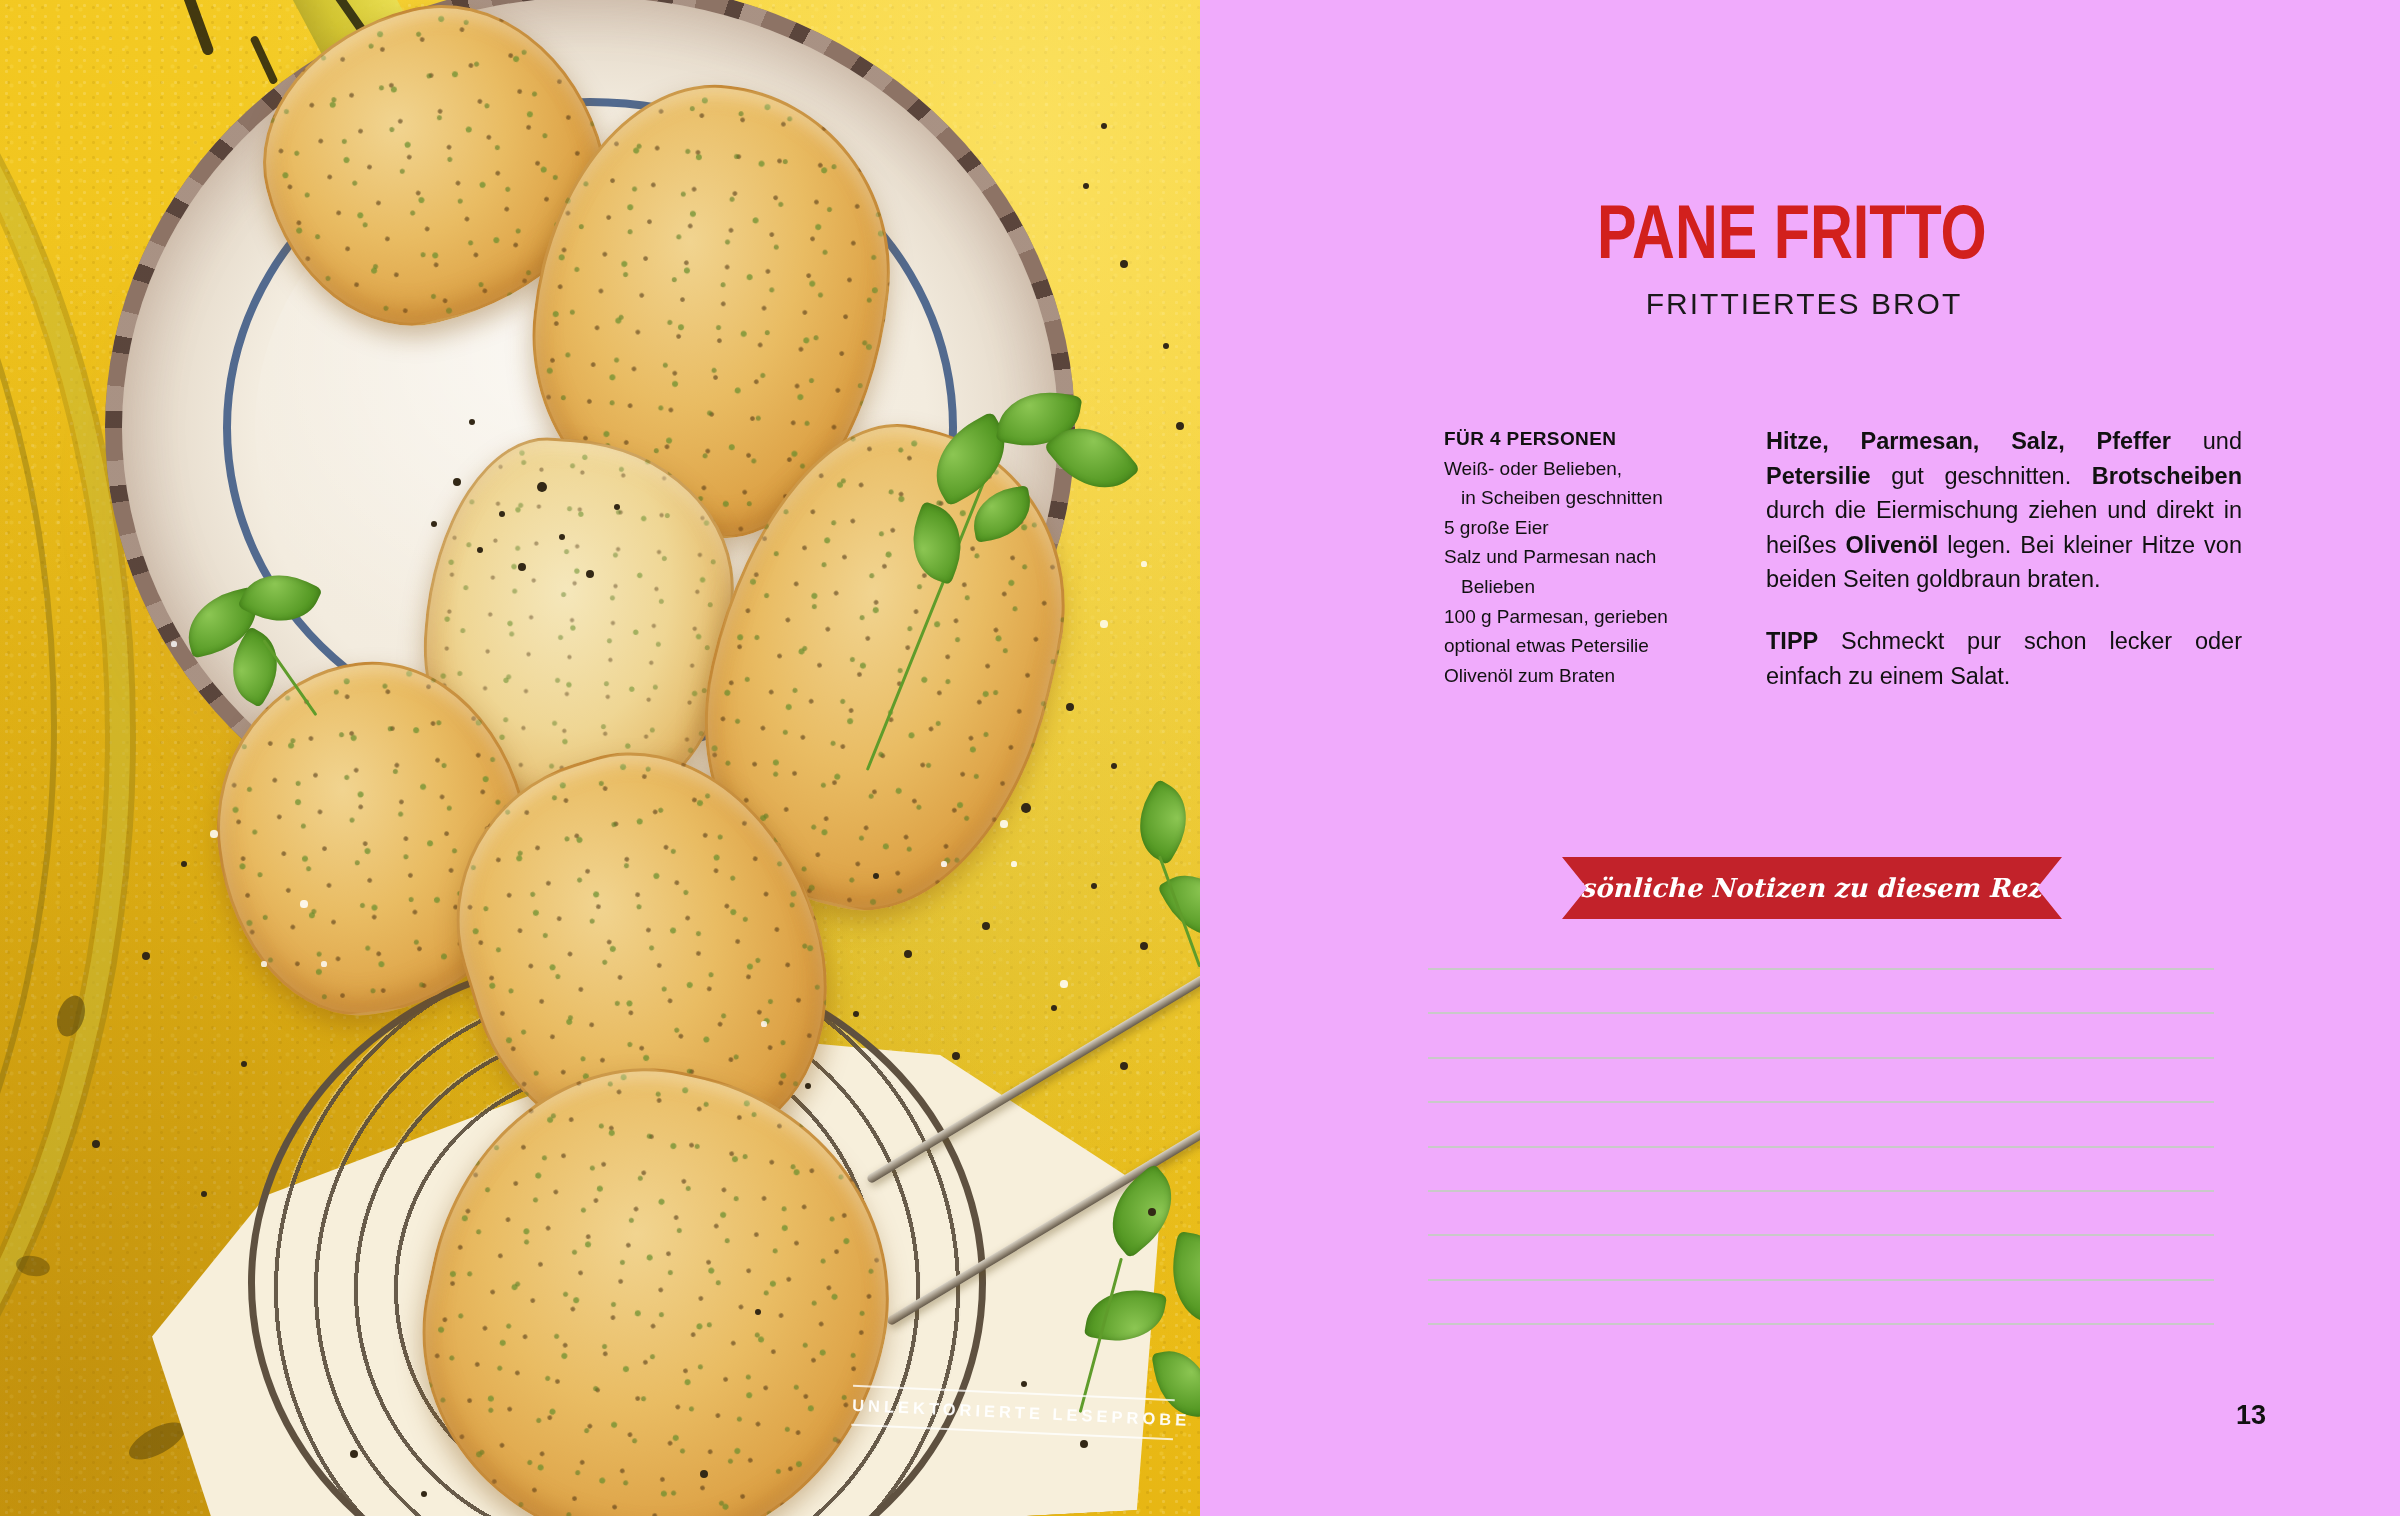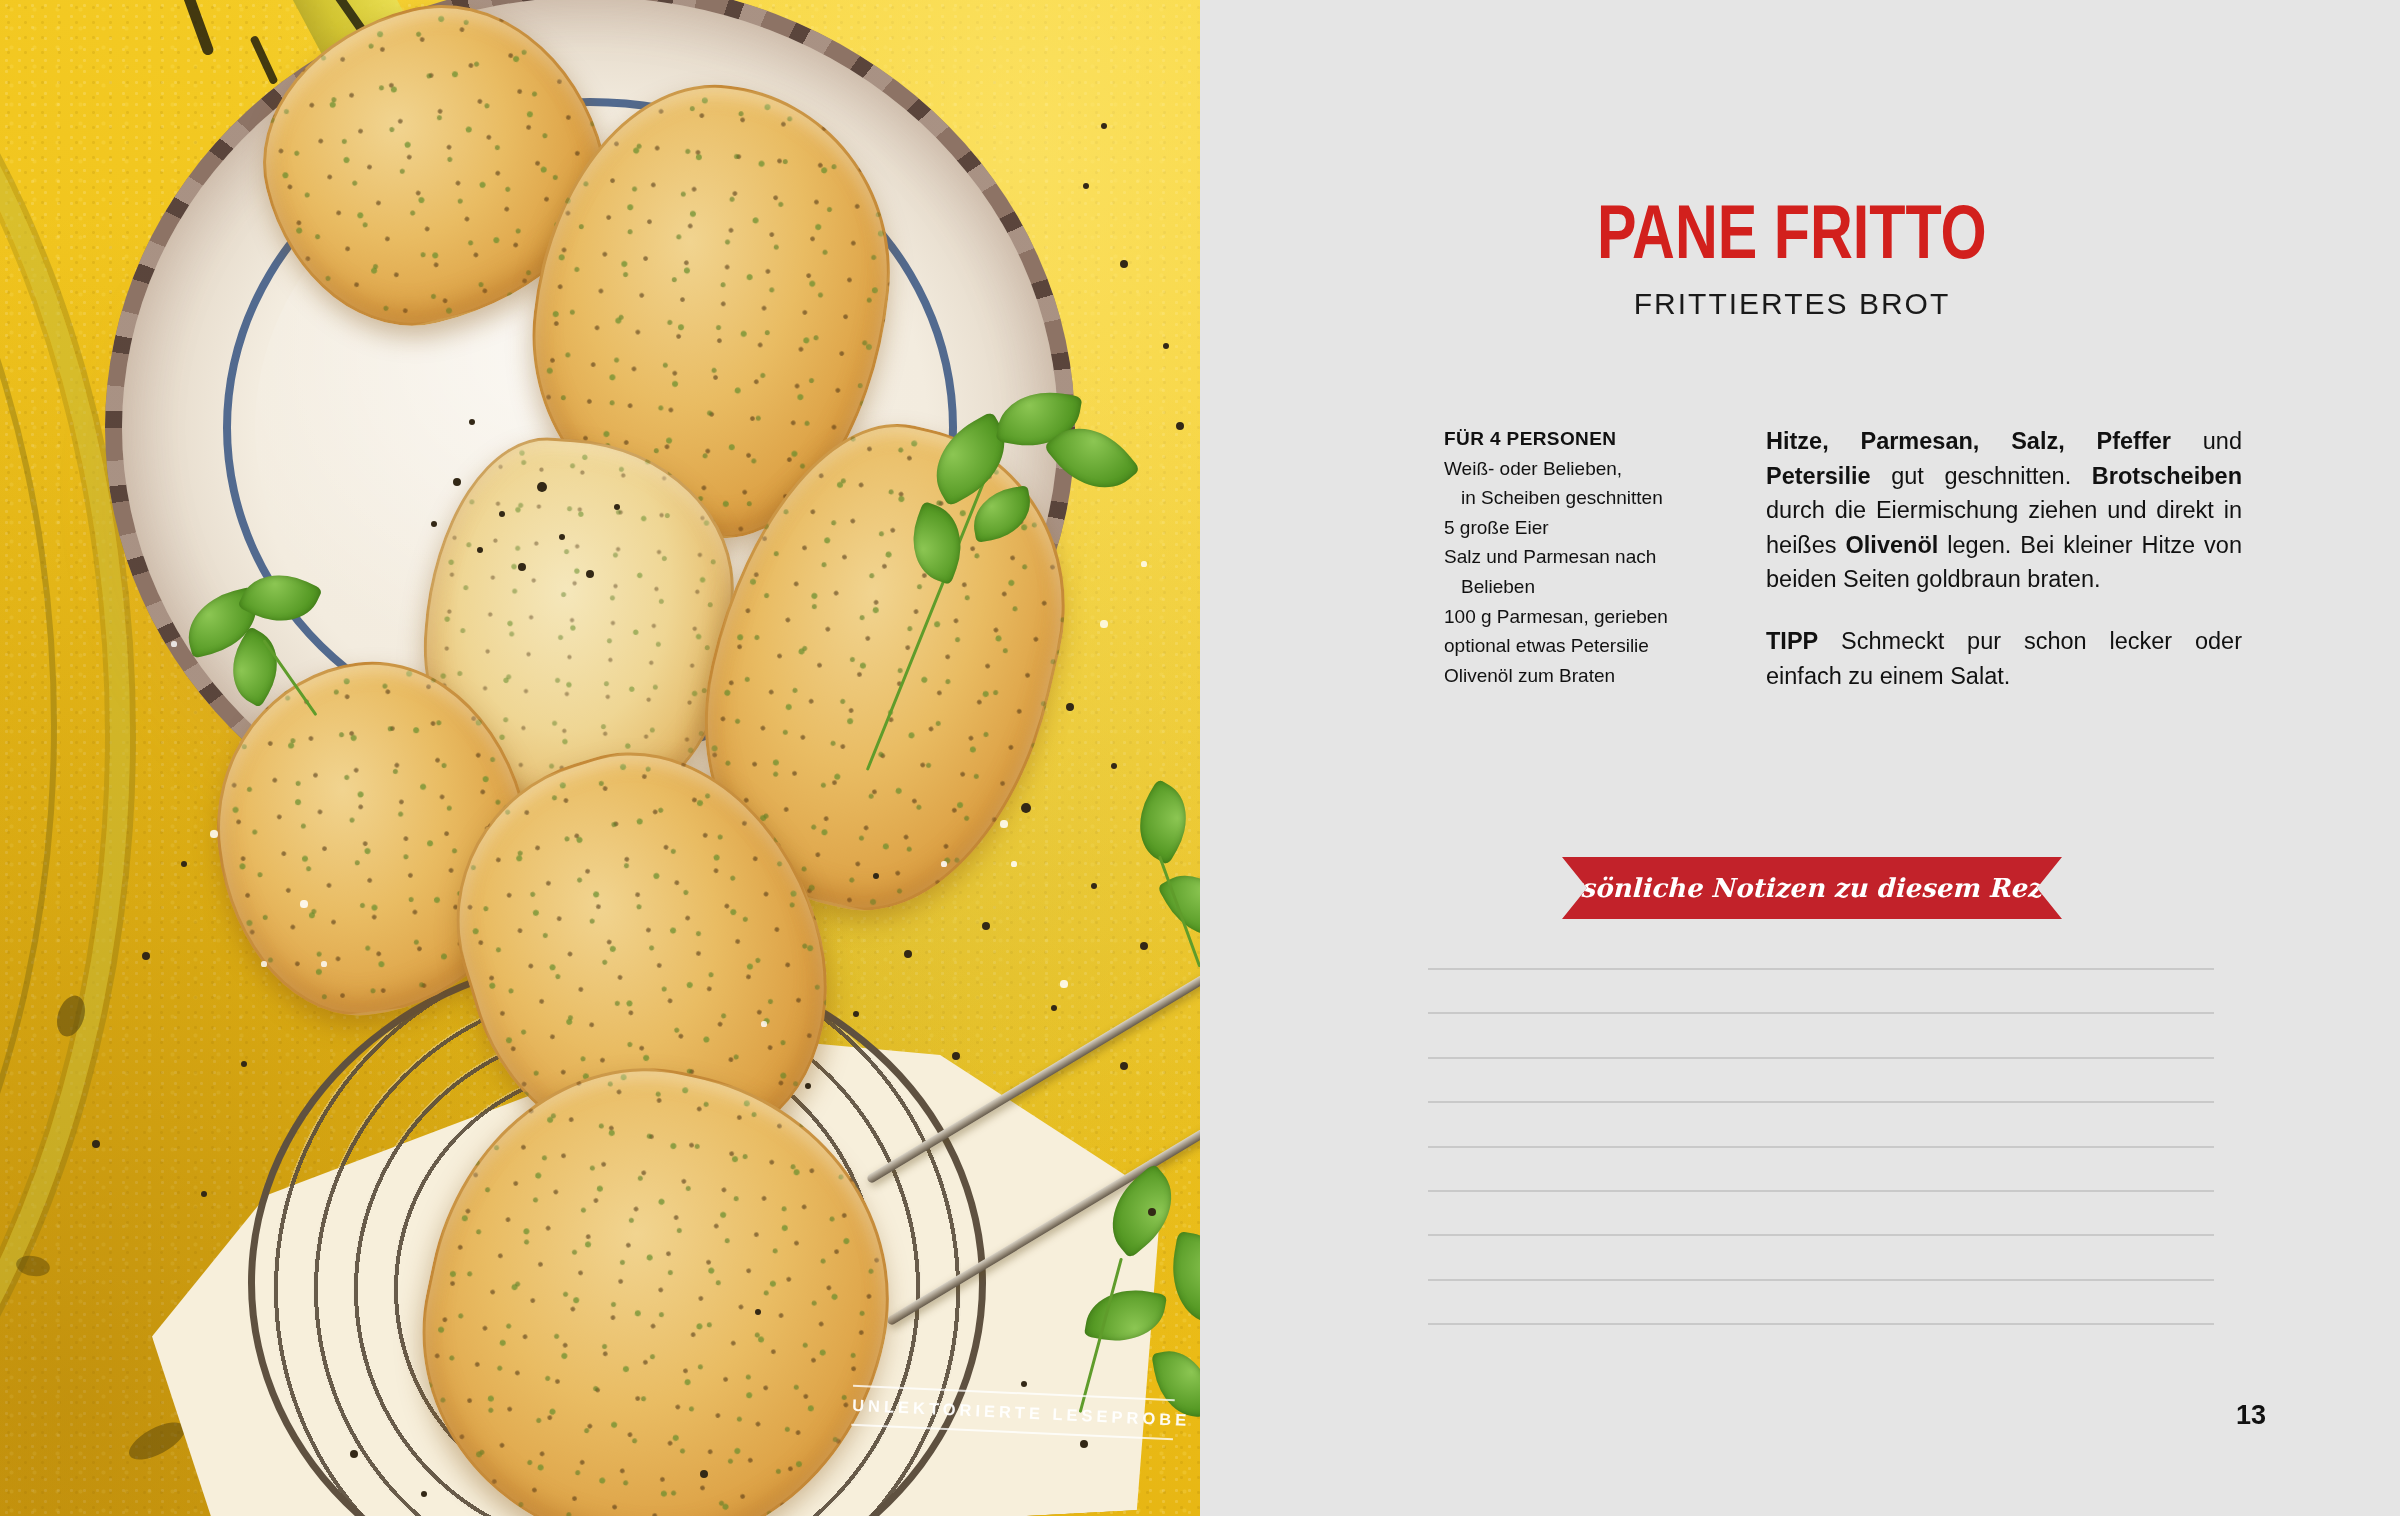--- a/index.html
+++ b/index.html
@@ -124,25 +124,25 @@
       1102px 622px 0 2px rgba(255,255,255,.8),172px 642px 0 1px rgba(255,255,255,.8),
       322px 962px 0 1px rgba(255,255,255,.8),1012px 862px 0 1px rgba(255,255,255,.85);}
 
   
   .watermark{position:absolute;left:852px;top:1392px;width:322px;padding:9px 0;
      transform:rotate(2.6deg);text-align:center;white-space:nowrap;
      border-top:2px solid rgba(255,255,255,.78);border-bottom:2px solid rgba(255,255,255,.78);
      color:rgba(255,255,255,.95);font-size:16.5px;font-weight:bold;letter-spacing:4px;}
 
   
-  .page{position:absolute;left:1200px;top:0;width:1200px;height:1516px;background:#e5e5e5;color:#111;}
+  .page{position:absolute;left:1200px;top:0;width:1200px;height:1516px;background:#f0abfc;color:#111;}
   .title-wrap{position:absolute;left:0;top:194px;width:1184px;text-align:center;}
   .title{display:inline-block;font-size:76px;line-height:1;font-weight:bold;color:#d2201d;
      letter-spacing:0;transform:scaleX(.78);transform-origin:center;}
-  .subtitle-wrap{position:absolute;left:0;top:287px;width:1184px;text-align:center;}
+  .subtitle-wrap{position:absolute;left:12px;top:287px;width:1184px;text-align:center;}
   .subtitle{display:inline-block;font-size:30px;letter-spacing:2px;color:#1a1a1a;}
 
   .cols{position:absolute;left:244px;top:424px;width:798px;display:flex;}
   .ingredients{width:322px;font-size:19px;line-height:29.6px;}
   .ing-header{font-weight:bold;letter-spacing:.4px;}
   .ing-line.indent{padding-left:17px;}
   .instructions{width:476px;font-size:23.5px;line-height:34.6px;text-align:justify;hyphens:auto;}
   .instructions .b{font-weight:bold;}
   .tip-par{margin-top:27px;}
 

